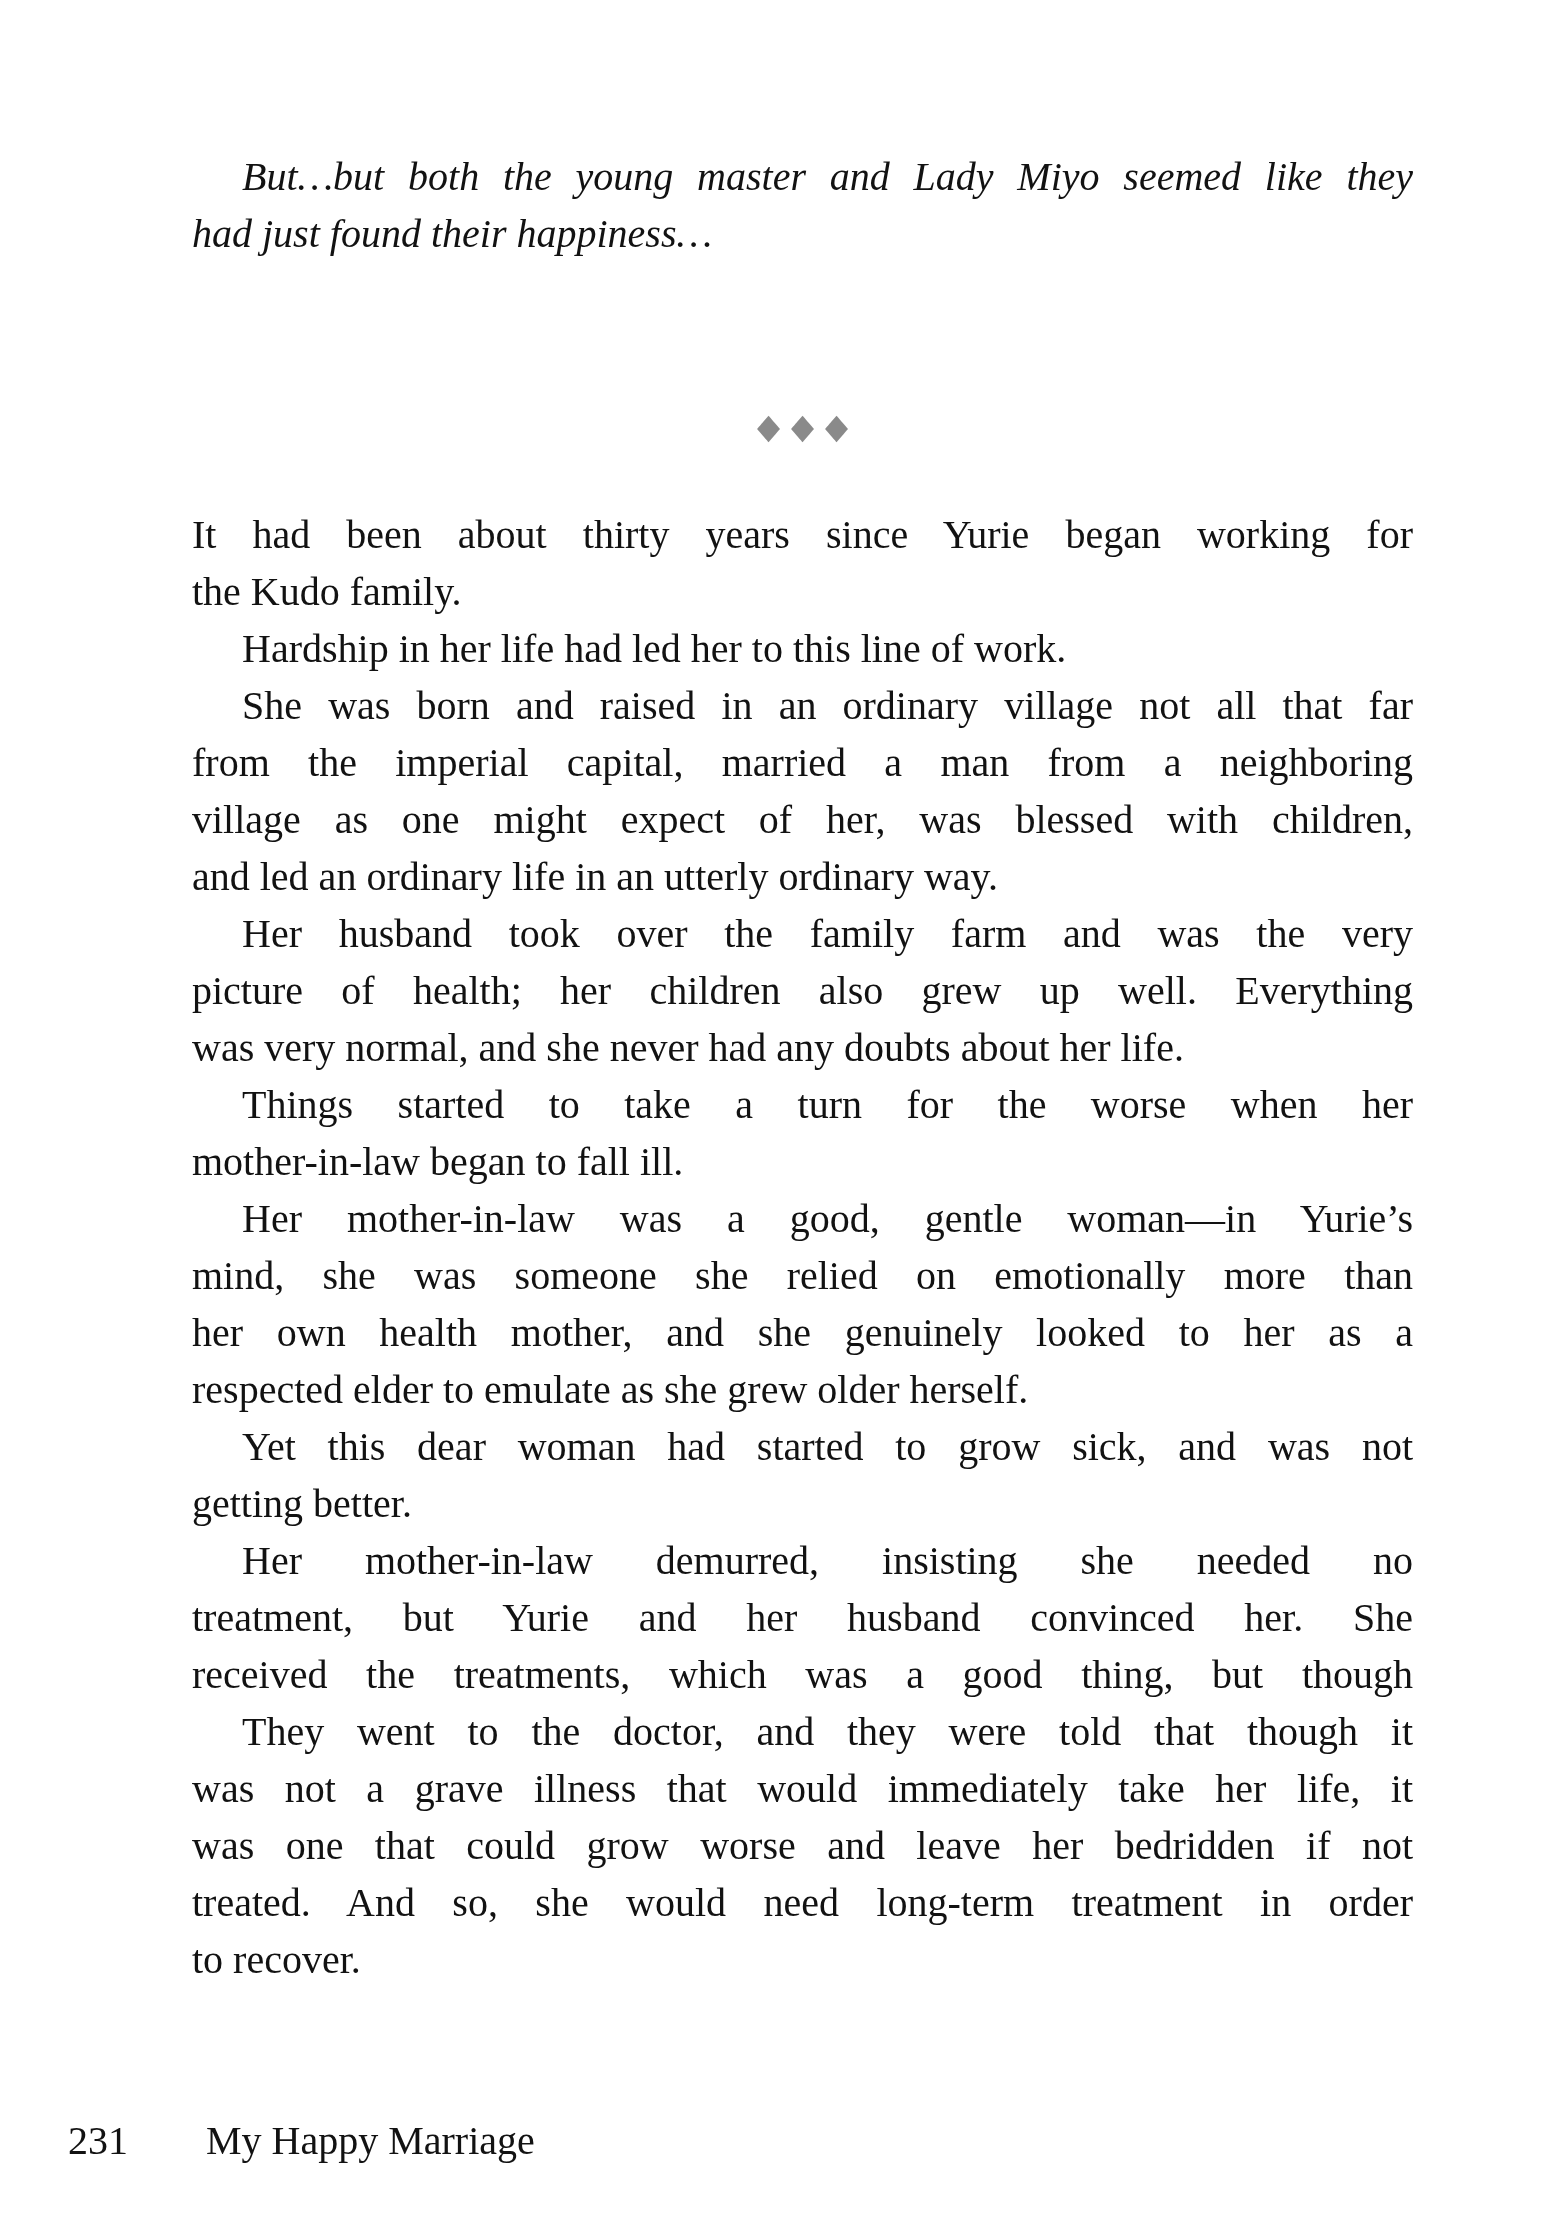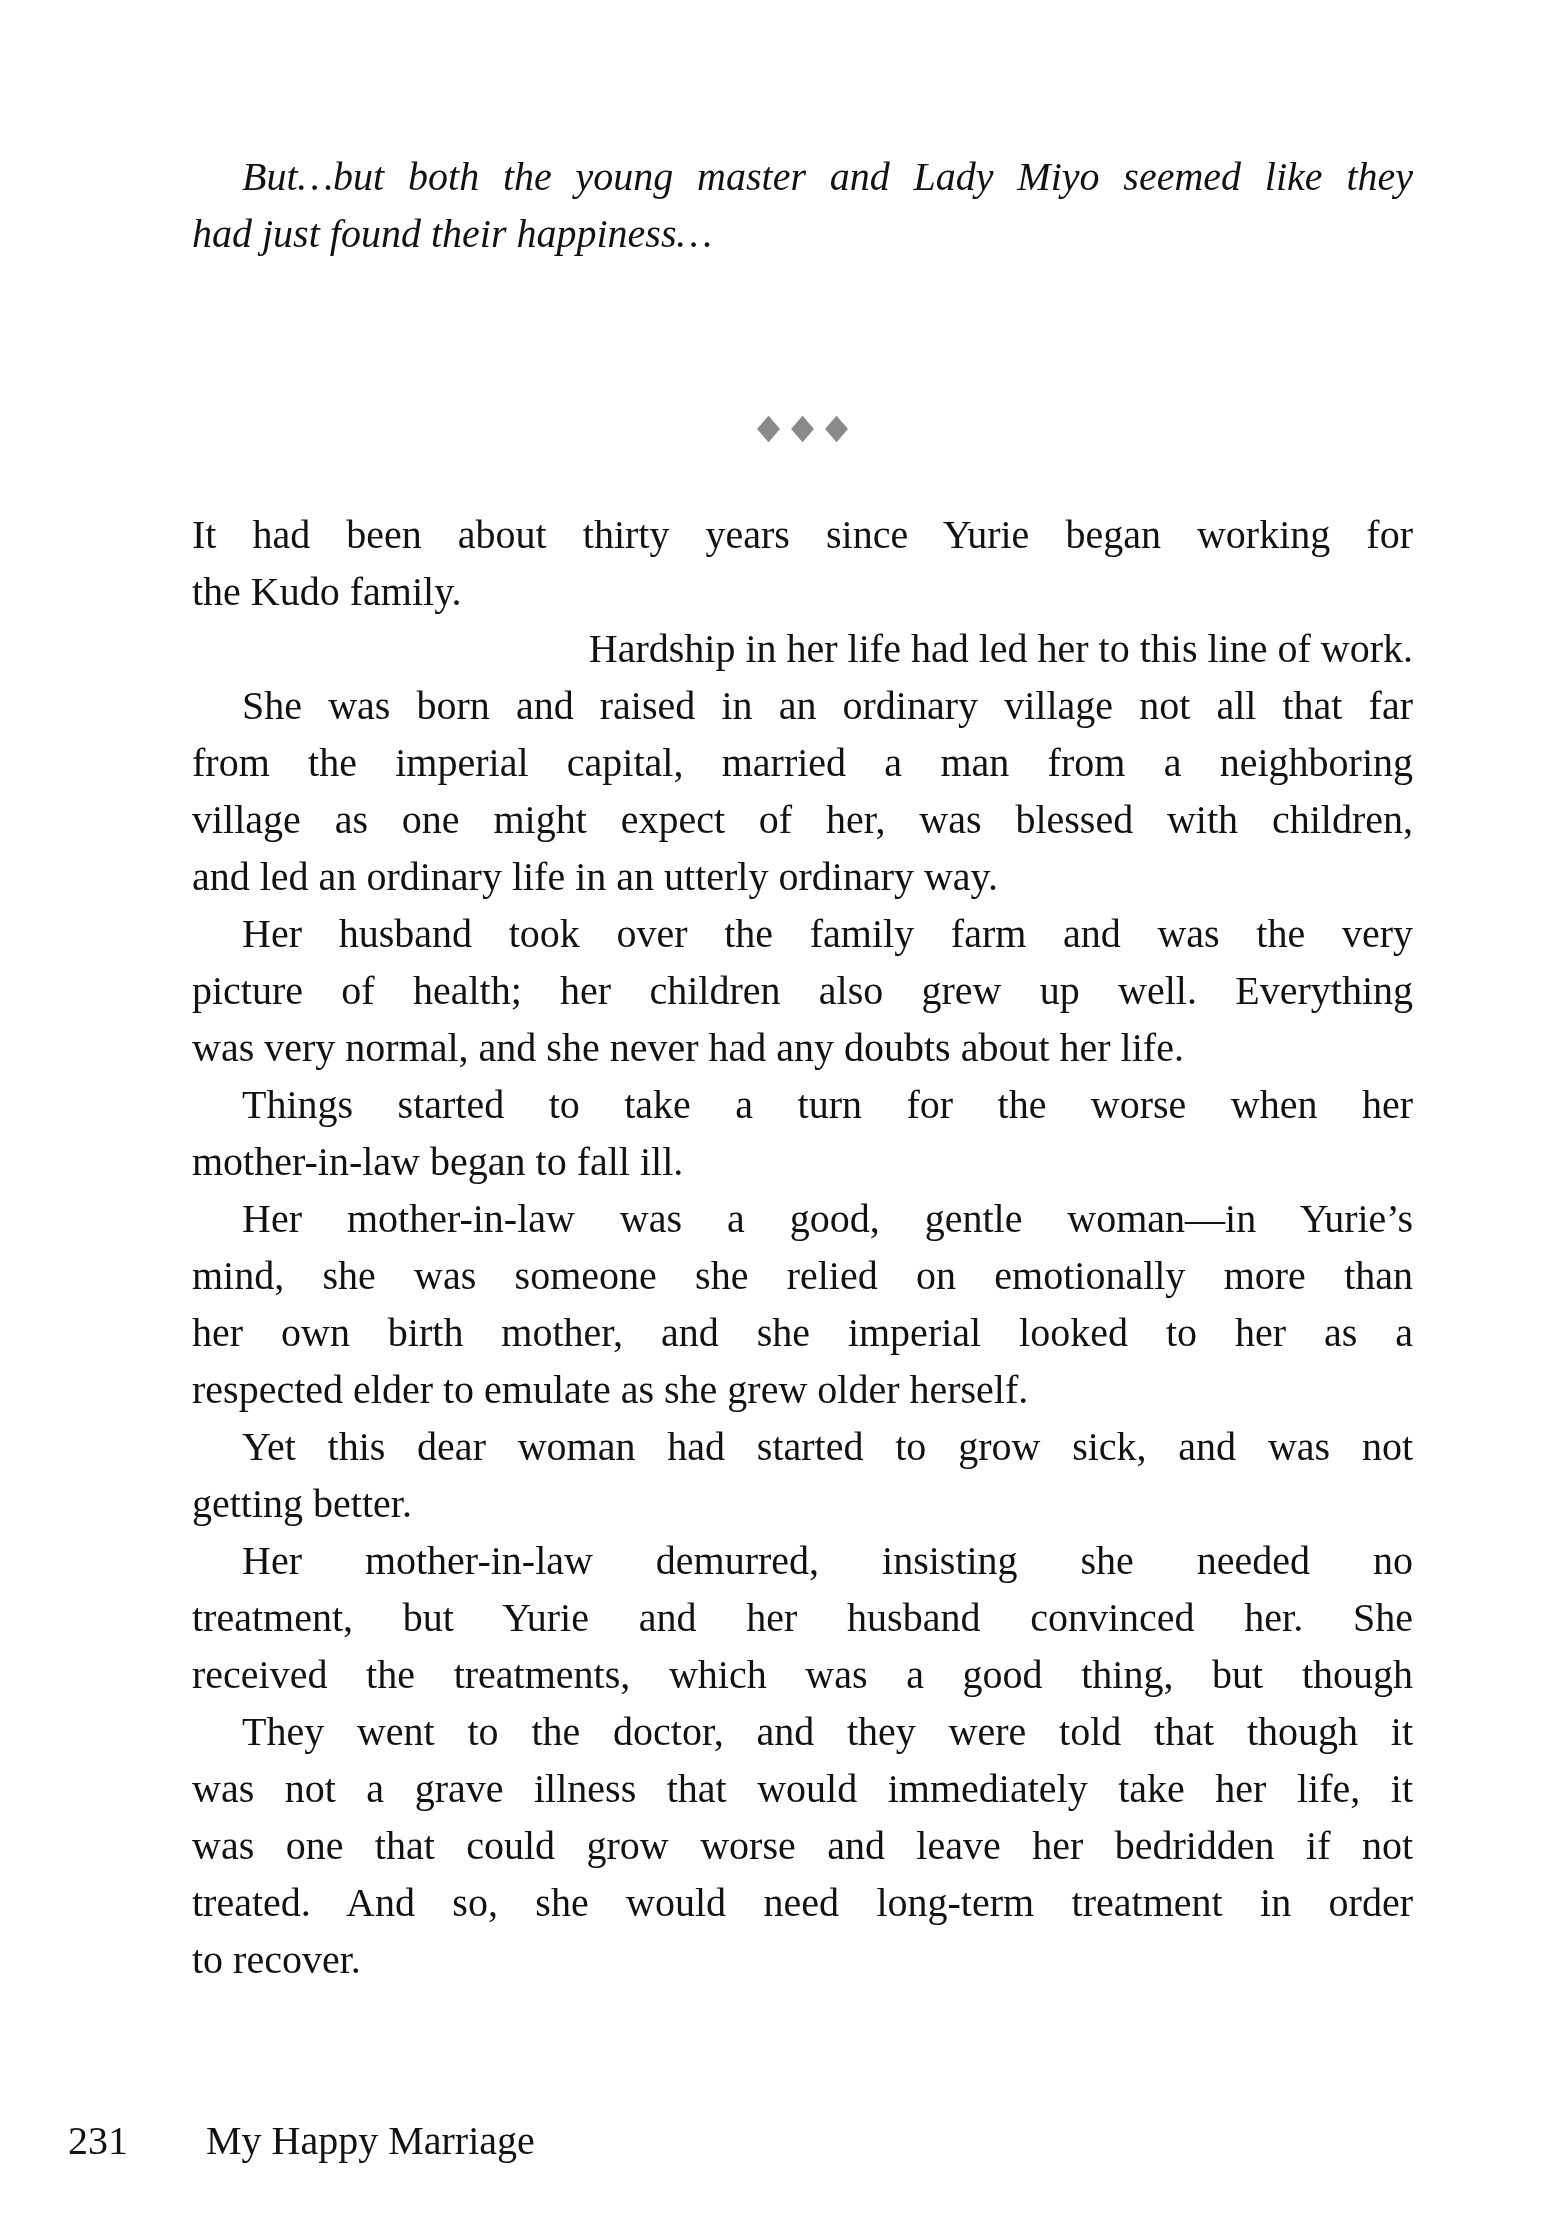--- a/index.html
+++ b/index.html
@@ -17,21 +17,21 @@
     left: 192px;
     width: 1221px;
     font-size: 40px;
     line-height: 57px;
   }
   #intro { top: 148px; font-style: italic; }
   #body  { top: 506px; }
   .line { width: 100%; }
   .line.just { text-align: justify; text-align-last: justify; }
   .line.last { text-align: left; }
-  .line.ind  { text-indent: 50px; text-align: right; }
+  .line.ind  { text-indent: 50px; }
   .para { margin: 0; padding: 0; }
   #divider {
     position: absolute;
     left: 192px;
     width: 1221px;
     top: 404px;
     height: 44px;
     display: flex;
     align-items: center;
     justify-content: center;
@@ -93,21 +93,21 @@
         <div class="line just">picture of health; her children also grew up well. Everything</div>
         <div class="line last">was very normal, and she never had any doubts about her life.</div>
       </div>
       <div class="para">
         <div class="line just ind">Things started to take a turn for the worse when her</div>
         <div class="line last">mother-in-law began to fall ill.</div>
       </div>
       <div class="para">
         <div class="line just ind">Her mother-in-law was a good, gentle woman—in Yurie’s</div>
         <div class="line just">mind, she was someone she relied on emotionally more than</div>
-        <div class="line just">her own birth mother, and she imperial looked to her as a</div>
+        <div class="line just">her own health mother, and she genuinely looked to her as a</div>
         <div class="line last">respected elder to emulate as she grew older herself.</div>
       </div>
       <div class="para">
         <div class="line just ind">Yet this dear woman had started to grow sick, and was not</div>
         <div class="line last">getting better.</div>
       </div>
       <div class="para">
         <div class="line just ind">Her mother-in-law demurred, insisting she needed no</div>
         <div class="line just">treatment, but Yurie and her husband convinced her. She</div>
         <div class="line just">received the treatments, which was a good thing, but though</div>

